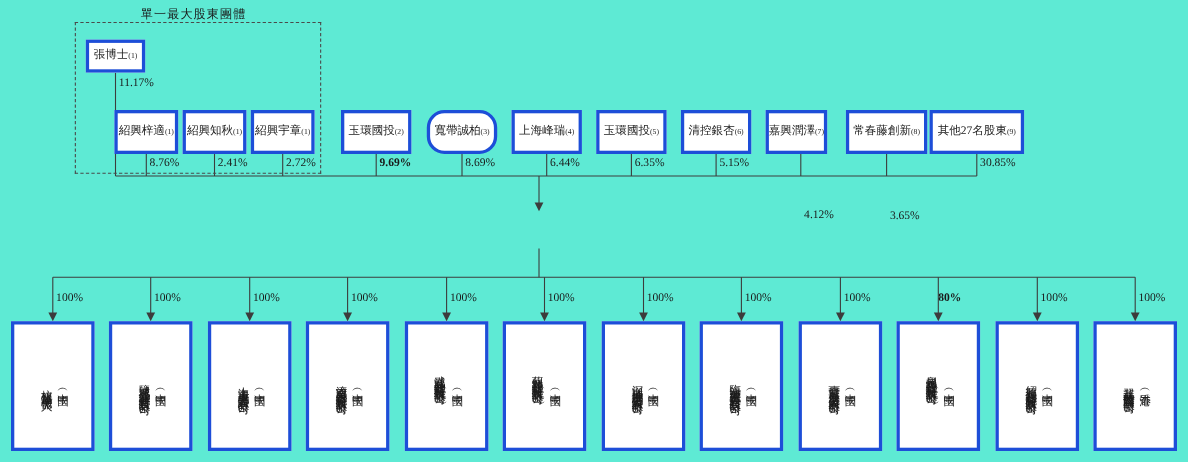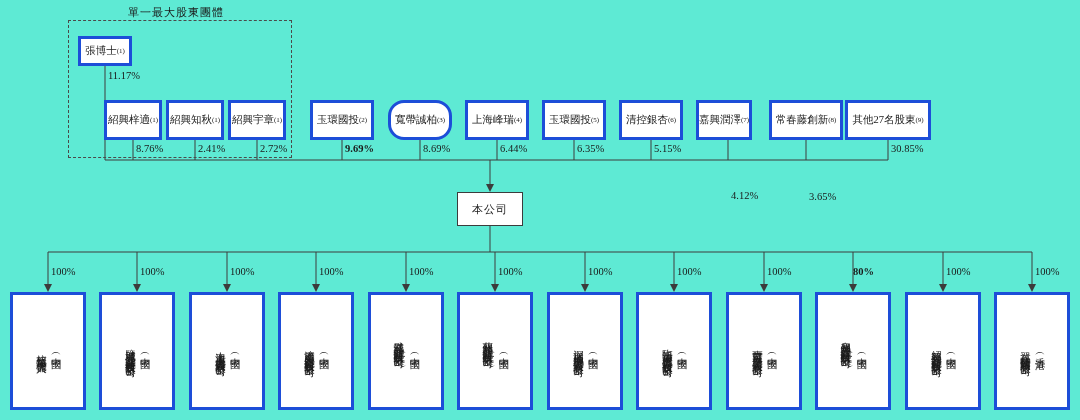--- a/index.html
+++ b/index.html
@@ -207,16 +207,13 @@
     </div>
   </div>
       <span class="pct" style="left: 946px; top: 266px;">100%</span>
       <div class="node sub" style="left: 994px; top: 292px; width: 76px; height: 118px;">
     <div class="vtext">
       <span>翼菲科技國際有限公司</span><span class="region">（香港）</span>
     </div>
   </div>
       <span class="pct" style="left: 1035px; top: 266px;">100%</span>
     </div>
-  <div class="company">
-    <span>本公司</span>
-  </div>
 </div>
 
 </body></html>

